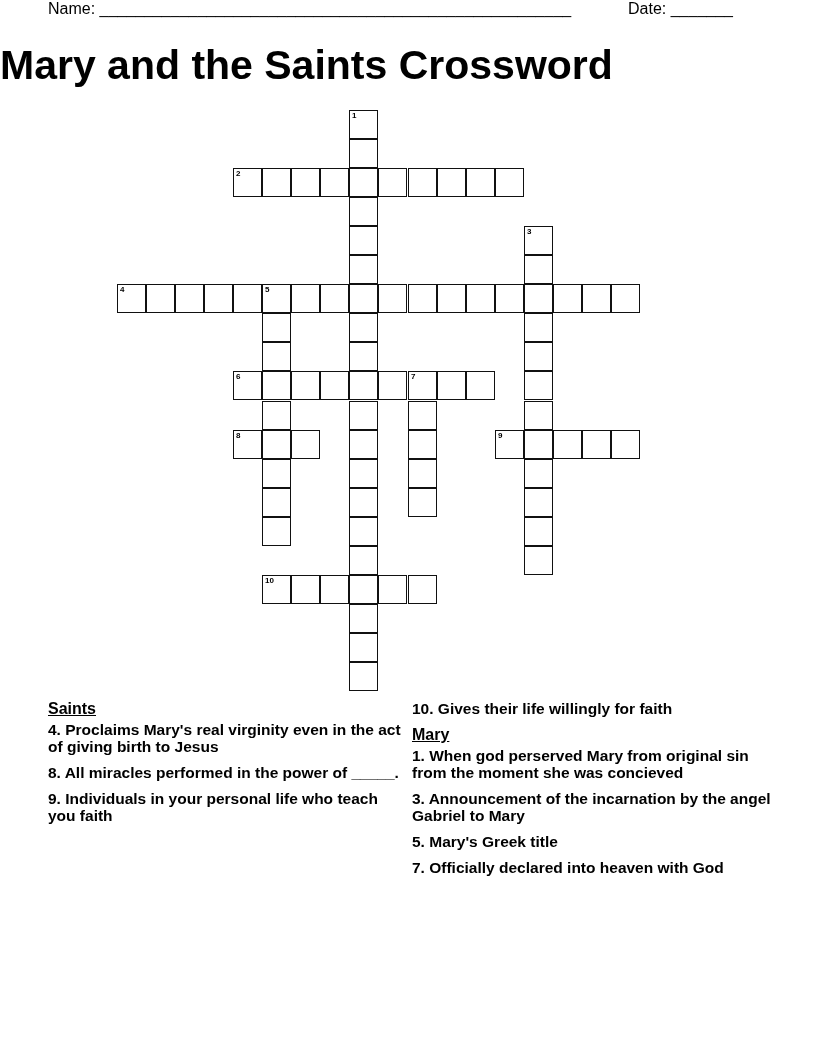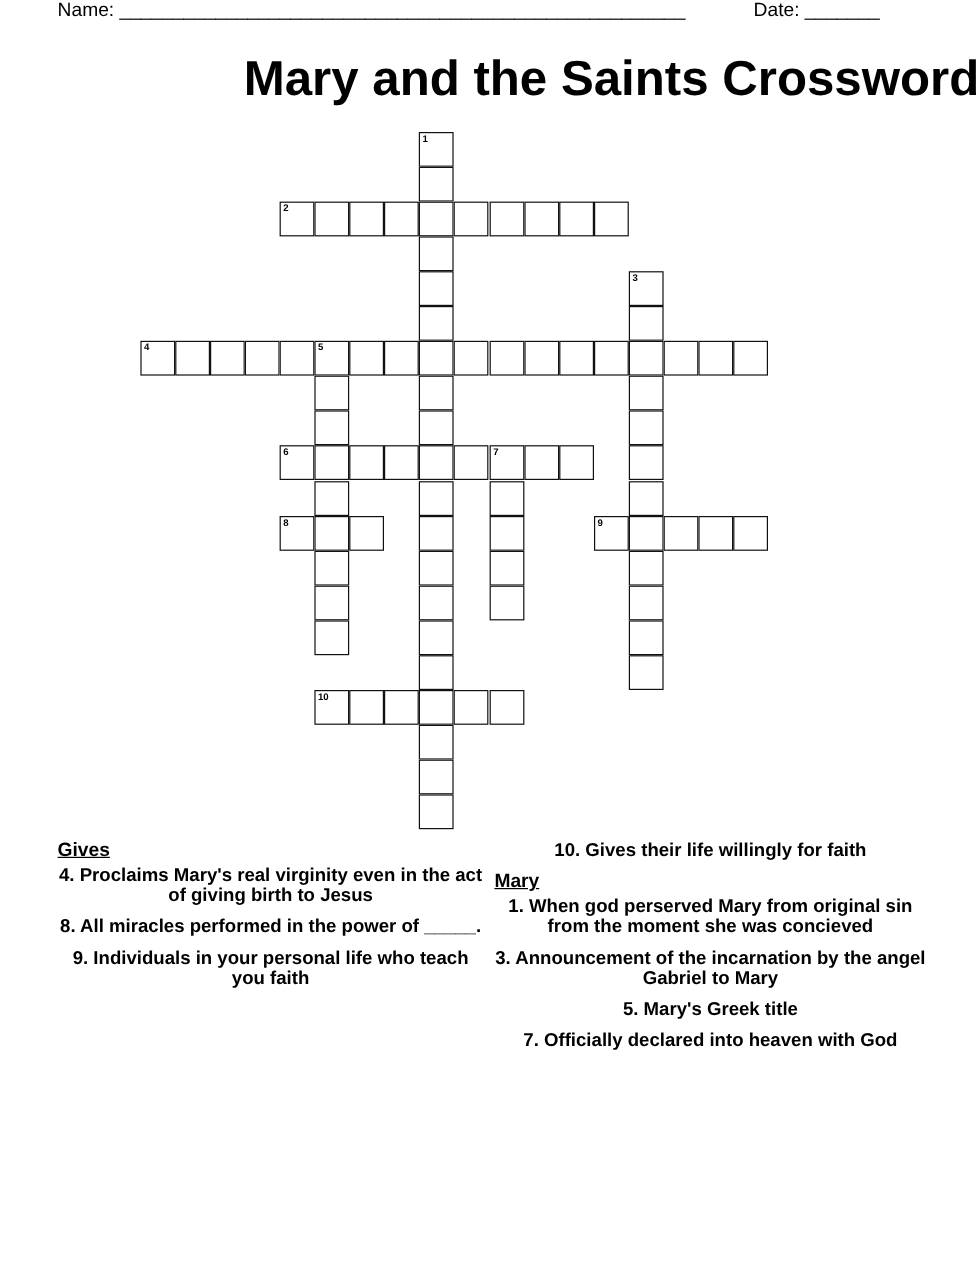--- a/index.html
+++ b/index.html
@@ -1,27 +1,27 @@
 <!DOCTYPE html>
 <html><head>
 <meta charset="utf-8">
 <style>
   html, body { margin: 0; padding: 0; background: #ffffff; }
   body { width: 816px; height: 1056px; position: relative; overflow: hidden; font-family: "Liberation Sans", sans-serif; color: #000; }
   .header-line { position: absolute; top: 0; left: 48px; font-size: 16px; line-height: 18px; white-space: pre; }
   .header-date { position: absolute; top: 0; left: 628px; font-size: 16px; line-height: 18px; white-space: pre; }
-  .title { position: absolute; top: 40px; left: 0; width: 816px; text-align: right; font-size: 41px; font-weight: bold; line-height: 50px; }
+  .title { position: absolute; top: 40px; left: 0; width: 816px; text-align: left; font-size: 41px; font-weight: bold; line-height: 50px; }
   .grid { position: absolute; left: 117px; top: 110px; width: 530px; height: 585px; }
   .cell { position: absolute; width: 29px; height: 29px; box-sizing: border-box; border: 1.5px solid #111; background: #fff; }
   .num { position: absolute; top: 1px; left: 2px; font-size: 8px; font-weight: bold; line-height: 8px; }
   .clues { position: absolute; top: 700px; font-size: 15.5px; font-weight: bold; line-height: 17px; }
   .clues.left { left: 48px; width: 355px; }
   .clues.right { left: 412px; width: 360px; }
   .heading { text-decoration: underline; margin-bottom: 4px; font-size: 16px; }
-  .clue { margin-bottom: 9px; text-align: center; }
+  .clue { margin-bottom: 9px; }
   .clue .n { font-weight: bold; }
 </style>
 </head>
 <body>
 
 <div class="header-line">Name: _____________________________________________________</div>
 <div class="header-date">Date: _______</div>
 
 <div class="title">Mary and the Saints Crossword</div>
 
@@ -129,21 +129,21 @@
     <div class="cell" style="left: 145px; top: 465px;">
       <span class="num">10</span>
     </div>
     <div class="cell" style="left: 174px; top: 465px;"></div>
     <div class="cell" style="left: 203px; top: 465px;"></div>
     <div class="cell" style="left: 261px; top: 465px;"></div>
     <div class="cell" style="left: 291px; top: 465px;"></div>
   </div>
 
 <div class="clues left">
-  <div class="heading">Gives</div>
+  <div class="heading">Saints</div>
   <div class="clue"><span class="n">4.</span><span> Proclaims Mary's real virginity even in the act of giving birth to Jesus</span></div>
   <div class="clue"><span class="n">8.</span><span> All miracles performed in the power of _____.</span></div>
   <div class="clue"><span class="n">9.</span><span> Individuals in your personal life who teach you faith</span></div>
 </div>
 
 <div class="clues right">
   <div class="clue"><span class="n">10.</span><span> Gives their life willingly for faith</span></div>
   <div class="heading">Mary</div>
   <div class="clue"><span class="n">1.</span><span> When god perserved Mary from original sin from the moment she was concieved</span></div>
   <div class="clue"><span class="n">3.</span><span> Announcement of the incarnation by the angel Gabriel to Mary</span></div>

